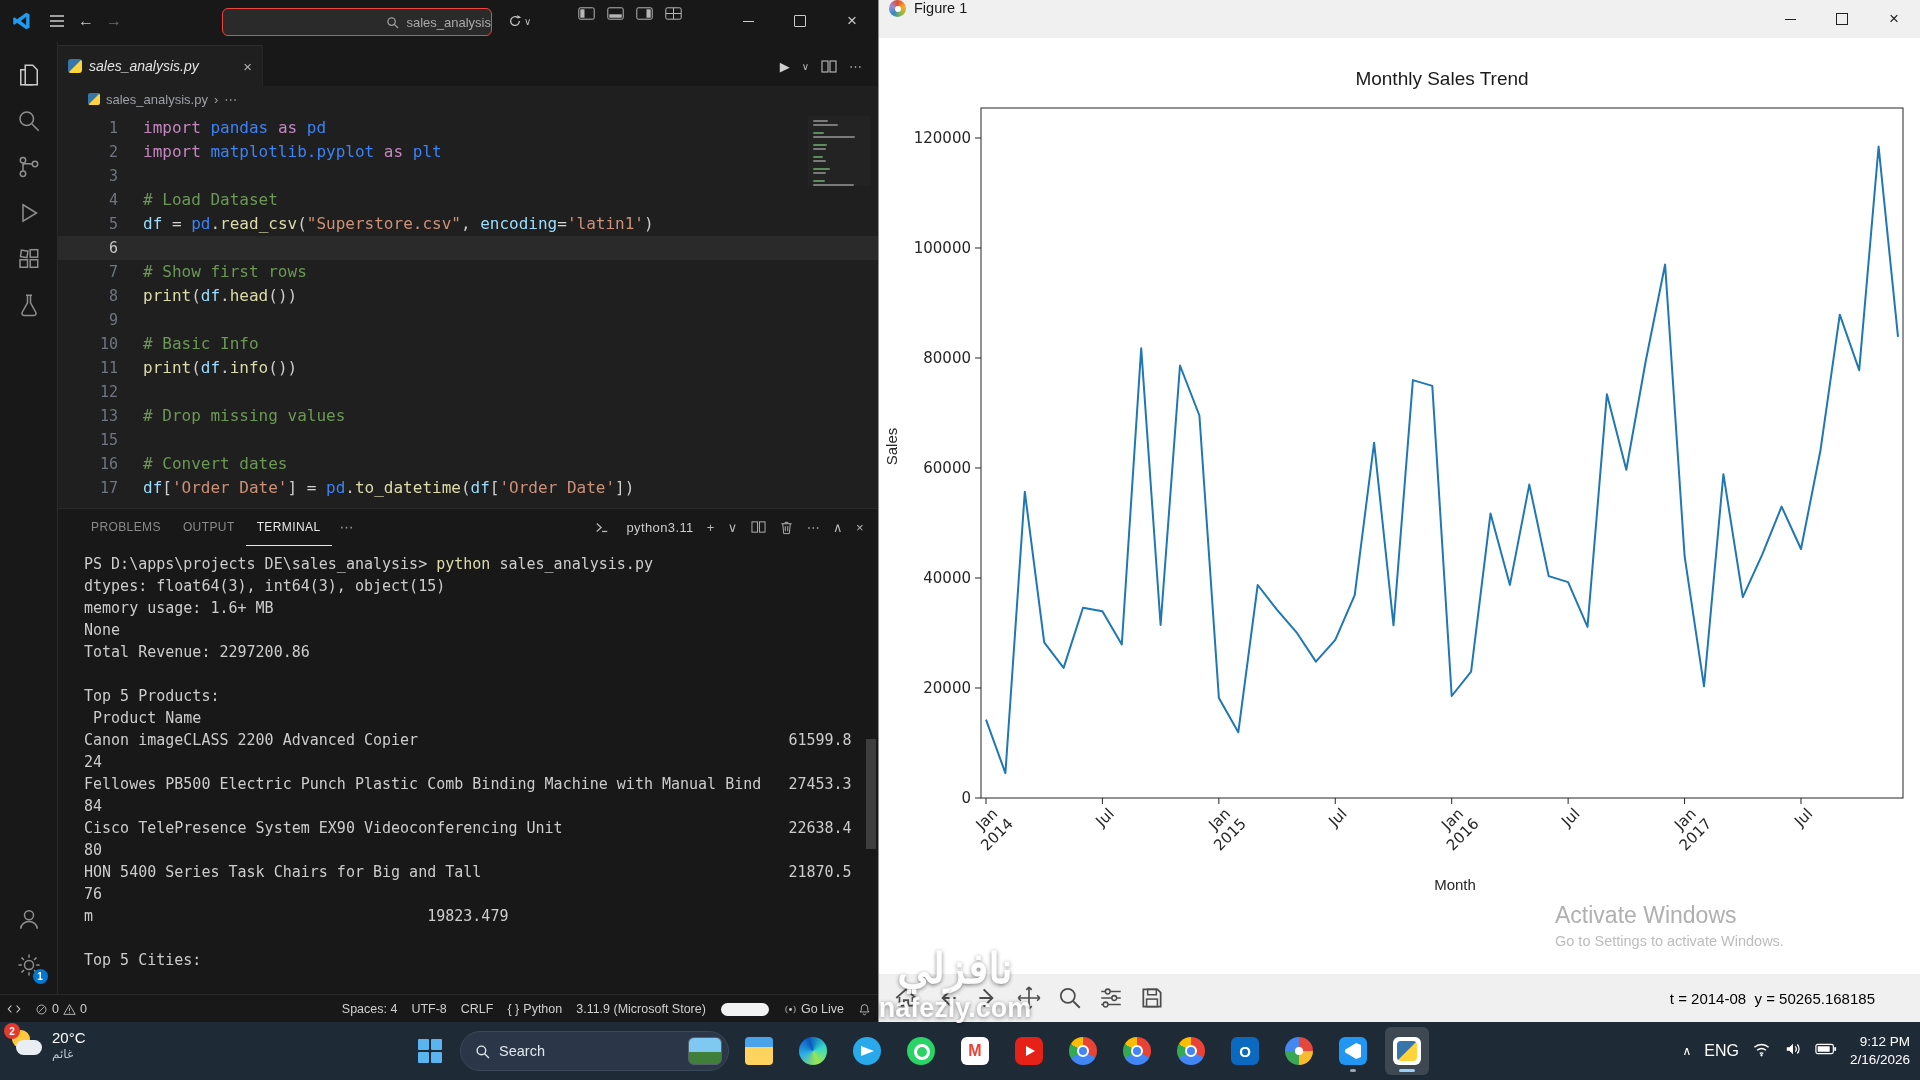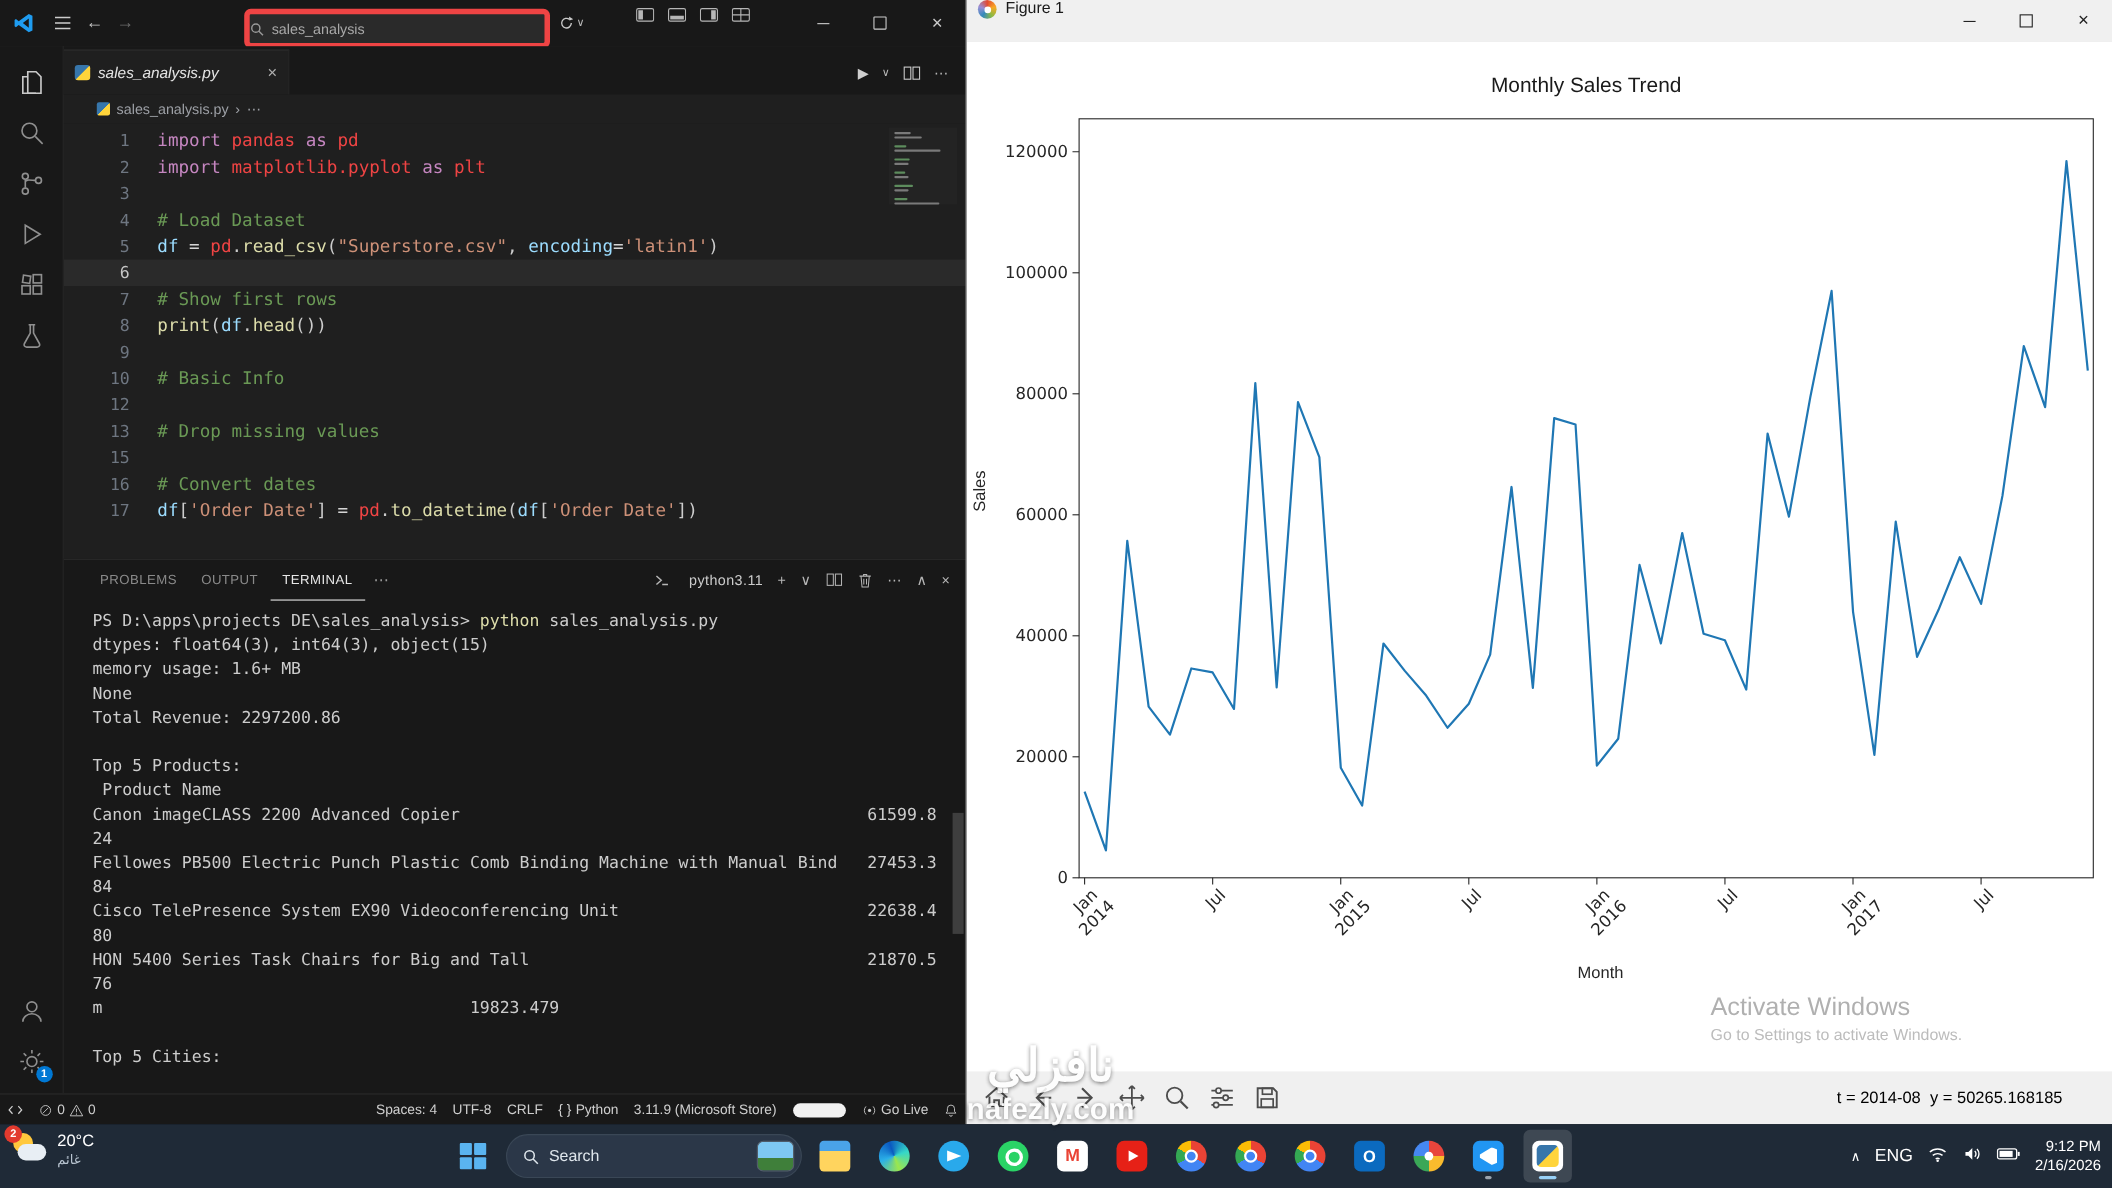--- a/index.html
+++ b/index.html
@@ -6,21 +6,21 @@
   body{width:1920px;height:1080px;overflow:hidden;background:#000;font-family:"Liberation Sans",sans-serif;position:relative}
   .screen{position:absolute;inset:0}
 
   
   .vscode{position:absolute;left:0;top:0;width:878px;height:1022px;background:#1f1f1f;overflow:hidden;color:#ccc}
   .vs-titlebar{position:absolute;left:0;top:0;width:878px;height:42px;background:#181818;border-bottom:1px solid #2a2a2a;display:flex;align-items:center}
   .vs-logo{margin:0 10px 0 12px}
   .tb-ic{display:flex;align-items:center;justify-content:center;width:30px;height:30px;color:#ccc}
   .nav-arrow{font-size:16px;color:#c5c5c5;width:28px;text-align:center}
   .nav-arrow.dim{color:#6a6a6a}
-  .cmd-center{position:absolute;left:222px;top:8px;width:268px;height:26px;background:#2a2a2a;border:5px solid #ef4444;border-radius:6px;display:flex;align-items:center;justify-content:flex-start;gap:7px;color:#a9a9a9;font-size:13px}
+  .cmd-center{position:absolute;left:222px;top:8px;width:268px;height:26px;background:#2a2a2a;border:1px solid #ef4444;border-radius:6px;display:flex;align-items:center;justify-content:flex-end;gap:7px;color:#a9a9a9;font-size:13px}
   .tb-extra{position:absolute;left:508px;top:8px;height:26px;display:flex;align-items:center;gap:2px;color:#ccc}
   .layout-icons{position:absolute;left:578px;top:6px;display:flex;gap:12px;align-items:center}
   .win-controls{position:absolute;right:0;top:0;height:42px;display:flex}
   .wc{width:52px;height:42px;display:flex;align-items:center;justify-content:center;color:#ccc}
   .wc .min-glyph{display:block;width:11px;height:1px;background:#ccc}
   .wc .max-glyph{display:block;width:10px;height:10px;border:1px solid #ccc;border-radius:1px}
   .wc.close-btn{font-size:17px}
 
   .vs-tabbar{position:absolute;left:58px;top:42px;width:820px;height:44px;background:#181818;display:flex;align-items:flex-end}
   .editor-tab{width:184px;height:40px;background:#1f1f1f;border-right:1px solid #252525;border-top:1px solid #2d2d2d;display:flex;align-items:center;gap:7px;padding:0 10px;font-size:14px;color:#e4e4e4}
@@ -39,21 +39,21 @@
   .ab-icon.bright{color:#c9c9c9}
   .ab-bottom{margin-top:auto;display:flex;flex-direction:column;align-items:center;padding-bottom:6px}
   .ab-badge{position:absolute;right:4px;bottom:4px;min-width:15px;height:15px;border-radius:8px;background:#0078d4;color:#fff;font-size:10px;display:flex;align-items:center;justify-content:center;font-weight:bold}
 
   .vs-editor{position:absolute;left:58px;top:112px;width:820px;height:396px;background:#1f1f1f;overflow:hidden;padding-top:4px;box-sizing:border-box}
   .code-line{height:24px;display:flex;align-items:center;font:16px/24px "DejaVu Sans Mono",monospace;white-space:pre}
   .code-line .ln{width:60px;text-align:right;color:#6e7681;font-size:15px;flex:none}
   .code-line .code{padding-left:25px}
   .code-line.current{background:rgba(255,255,255,.05)}
   .code-line.current .ln{color:#c6c6c6}
-  .tok-kw{color:#C586C0}.tok-mod{color:#ef4444}.tok-var{color:#9CDCFE}.tok-fn{color:#DCDCAA}
+  .tok-kw{color:#C586C0}.tok-mod{color:#3b82f6}.tok-var{color:#9CDCFE}.tok-fn{color:#DCDCAA}
   .tok-str{color:#CE9178}.tok-com{color:#6A9955}.tok-op{color:#d4d4d4}.tok-pl{color:#cccccc}
   .minimap{position:absolute;right:8px;top:4px;width:62px;padding-top:2px;background:rgba(40,40,40,.45)}
   .mm-line{height:2px;margin:2px 0 0 5px;background:#7a7a7a;border-radius:1px}
   .mm-com{background:#5d8c5d}
 
   .vs-panel{position:absolute;left:58px;top:508px;width:820px;height:486px;background:#181818;border-top:1px solid #2a2a2a}
   .panel-header{height:36px;display:flex;align-items:center;padding-left:22px;color:#8a8a8a;font-size:12px;letter-spacing:.4px}
   .panel-tab{padding:0 11px;height:36px;display:flex;align-items:center;border-bottom:1px solid transparent}
   .panel-tab.active{color:#e7e7e7;border-bottom:1px solid #e7e7e7}
   .panel-more{padding:0 8px;color:#9a9a9a;font-size:14px}
@@ -290,20 +290,21 @@
           <div class="code-line"><span class="ln">1</span><span class="code"><span class="tok-kw">import</span><span class="tok-pl"> </span><span class="tok-mod">pandas</span><span class="tok-pl"> </span><span class="tok-kw">as</span><span class="tok-pl"> </span><span class="tok-mod">pd</span></span></div>
           <div class="code-line"><span class="ln">2</span><span class="code"><span class="tok-kw">import</span><span class="tok-pl"> </span><span class="tok-mod">matplotlib.pyplot</span><span class="tok-pl"> </span><span class="tok-kw">as</span><span class="tok-pl"> </span><span class="tok-mod">plt</span></span></div>
           <div class="code-line"><span class="ln">3</span><span class="code"></span></div>
           <div class="code-line"><span class="ln">4</span><span class="code"><span class="tok-com"># Load Dataset</span></span></div>
           <div class="code-line"><span class="ln">5</span><span class="code"><span class="tok-var">df</span><span class="tok-pl"> </span><span class="tok-op">=</span><span class="tok-pl"> </span><span class="tok-mod">pd</span><span class="tok-pl">.</span><span class="tok-fn">read_csv</span><span class="tok-pl">(</span><span class="tok-str">"Superstore.csv"</span><span class="tok-pl">, </span><span class="tok-var">encoding</span><span class="tok-op">=</span><span class="tok-str">'latin1'</span><span class="tok-pl">)</span></span></div>
           <div class="code-line current"><span class="ln">6</span><span class="code"></span></div>
           <div class="code-line"><span class="ln">7</span><span class="code"><span class="tok-com"># Show first rows</span></span></div>
           <div class="code-line"><span class="ln">8</span><span class="code"><span class="tok-fn">print</span><span class="tok-pl">(</span><span class="tok-var">df</span><span class="tok-pl">.</span><span class="tok-fn">head</span><span class="tok-pl">())</span></span></div>
           <div class="code-line"><span class="ln">9</span><span class="code"></span></div>
           <div class="code-line"><span class="ln">10</span><span class="code"><span class="tok-com"># Basic Info</span></span></div>
+          <div class="code-line"><span class="ln">11</span><span class="code"><span class="tok-fn">print</span><span class="tok-pl">(</span><span class="tok-var">df</span><span class="tok-pl">.</span><span class="tok-fn">info</span><span class="tok-pl">())</span></span></div>
           <div class="code-line"><span class="ln">12</span><span class="code"></span></div>
           <div class="code-line"><span class="ln">13</span><span class="code"><span class="tok-com"># Drop missing values</span></span></div>
           <div class="code-line"><span class="ln">15</span><span class="code"></span></div>
           <div class="code-line"><span class="ln">16</span><span class="code"><span class="tok-com"># Convert dates</span></span></div>
           <div class="code-line"><span class="ln">17</span><span class="code"><span class="tok-var">df</span><span class="tok-pl">[</span><span class="tok-str">'Order Date'</span><span class="tok-pl">] </span><span class="tok-op">=</span><span class="tok-pl"> </span><span class="tok-mod">pd</span><span class="tok-pl">.</span><span class="tok-fn">to_datetime</span><span class="tok-pl">(</span><span class="tok-var">df</span><span class="tok-pl">[</span><span class="tok-str">'Order Date'</span><span class="tok-pl">])</span></span></div>
         </div>
       <div class="minimap" id="minimap">
           <div class="mm-line" style="width: 15.2px;"></div>
           <div class="mm-line" style="width: 24.8px;"></div>
           <div class="mm-line" style="width: 0px;"></div>

